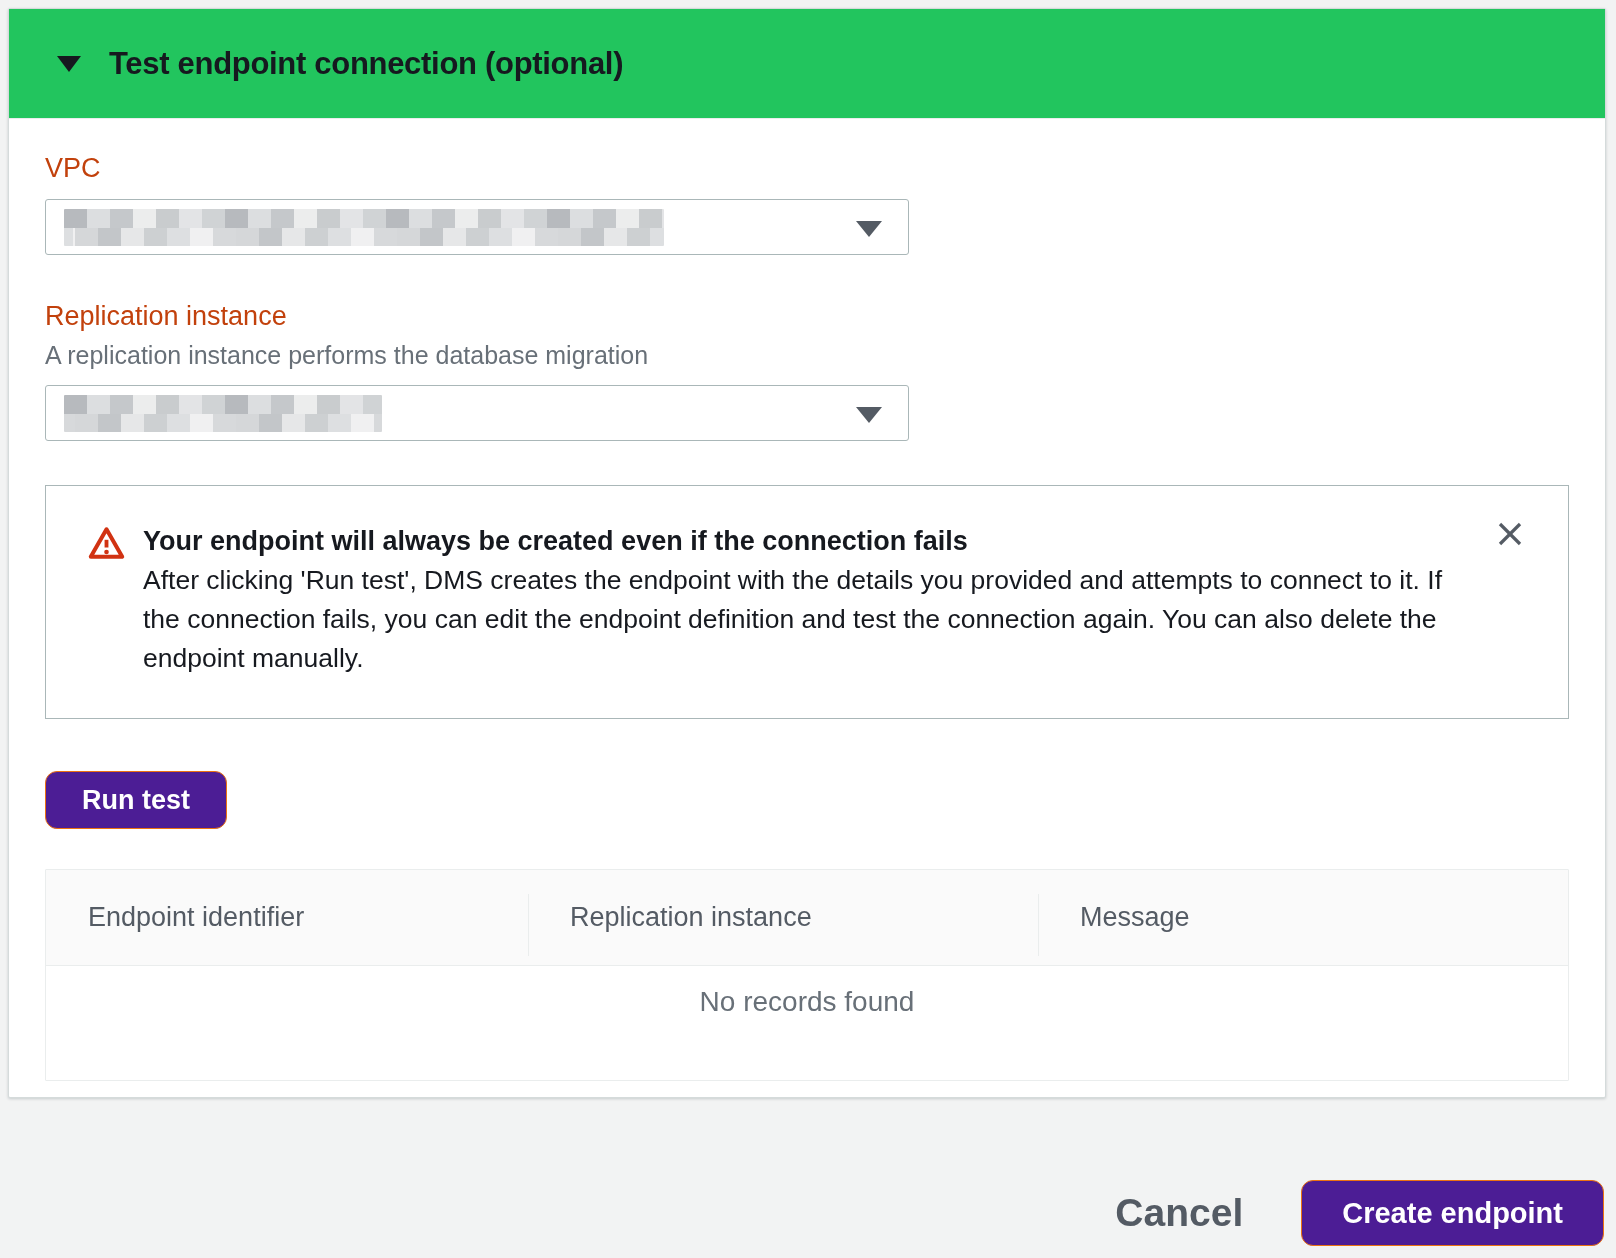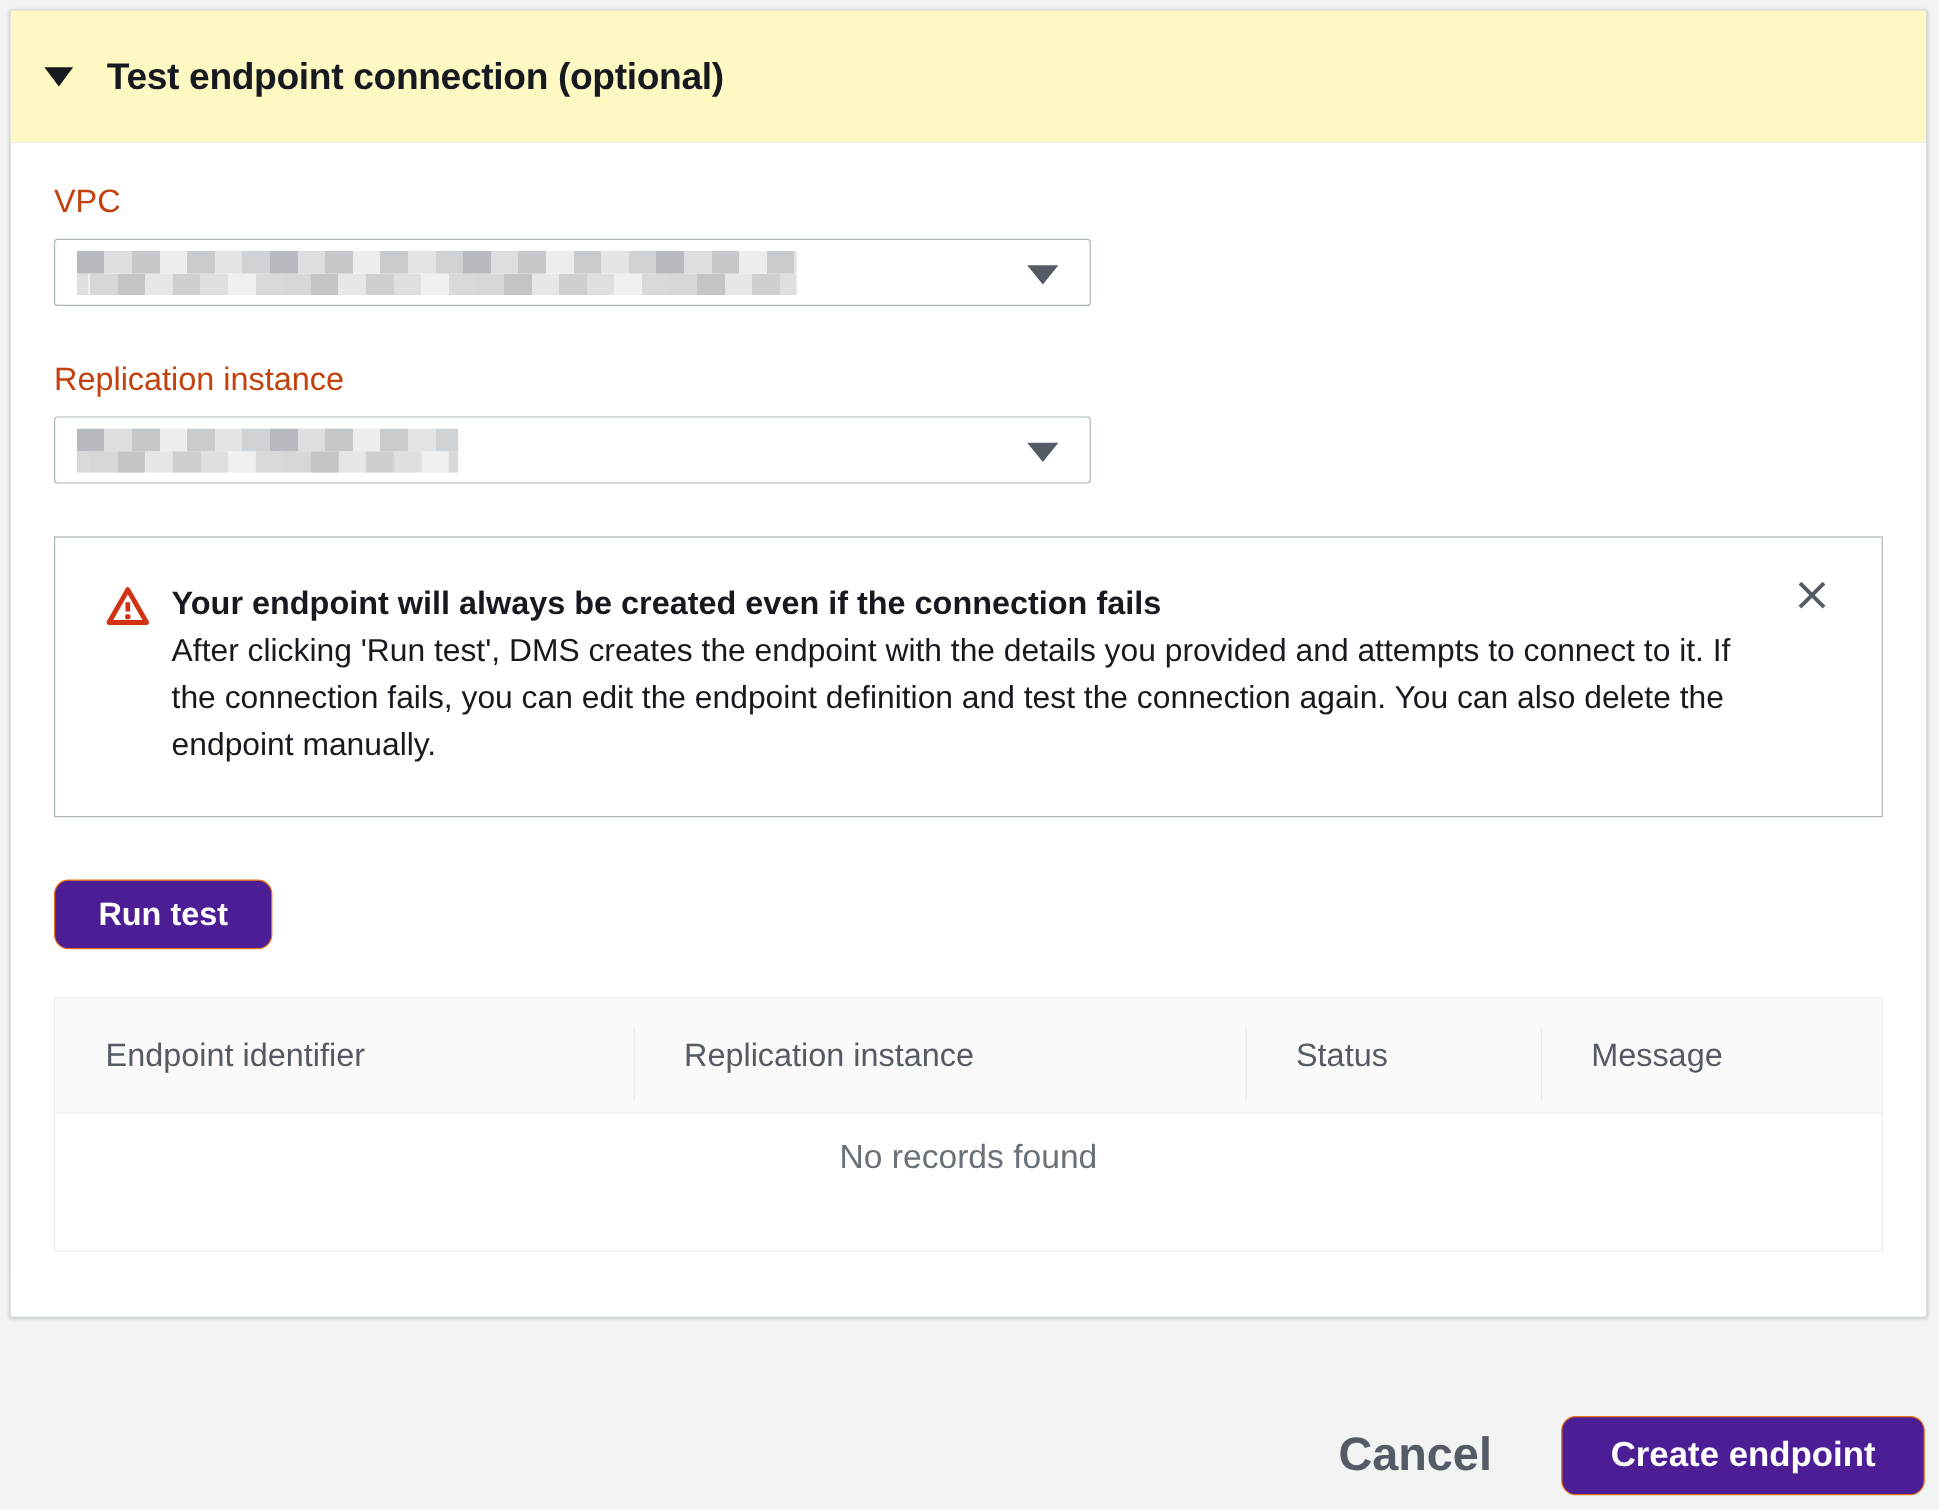--- a/index.html
+++ b/index.html
@@ -16,24 +16,24 @@
   .panel {
     position:absolute; left:8px; top:8px;
     width:1598px; height:1090px;
     background:#ffffff;
     border:1px solid #d5dbdb;
     border-radius:2px;
     box-shadow:0 1px 3px rgba(0,28,36,.18);
   }
   .panel-header {
     height:110px;
-    background:#fef9c3;
+    background:#22c55e;
     border-bottom:1px solid #eaeded;
     display:flex; align-items:center;
-    padding:0 28px;
+    padding:0 48px;
     cursor:pointer;
   }
   .tri-down {
     width:0; height:0;
     border-left:12px solid transparent;
     border-right:12px solid transparent;
     border-top:16px solid #16191f;
     margin-right:28px;
   }
   .panel-title { font-size:31px; font-weight:700; letter-spacing:-0.3px; }
@@ -189,20 +189,21 @@
       <div class="field-label">VPC</div>
       <div class="select">
         <div class="redact vpc"></div>
         <span class="caret"></span>
       </div>
     </div>
 
     
     <div class="group-repl">
       <div class="field-label">Replication instance</div>
+      <div class="field-desc">A replication instance performs the database migration</div>
       <div class="select">
         <div class="redact repl"></div>
         <span class="caret"></span>
       </div>
     </div>
 
     
     <div class="alert">
       <svg class="warn-icon" width="39" height="37" viewBox="0 0 24 24">
         <path d="M12 2.8 L22.2 20.6 H1.8 Z" fill="none" stroke="#d13212" stroke-width="2.6" stroke-linejoin="round"></path>
@@ -222,21 +223,20 @@
     </div>
 
     
     <button class="btn-primary run-test">Run test</button>
 
     
     <div class="results">
       <div class="results-head">
         <div class="th">Endpoint identifier</div>
         <div class="th">Replication instance</div>
-        <div class="th">Status</div>
         <div class="th">Message</div>
       </div>
       <div class="results-empty">No records found</div>
     </div>
 
   </div>
 </div>
 
 <div class="footer-actions">
   <button class="btn-link">Cancel</button>

